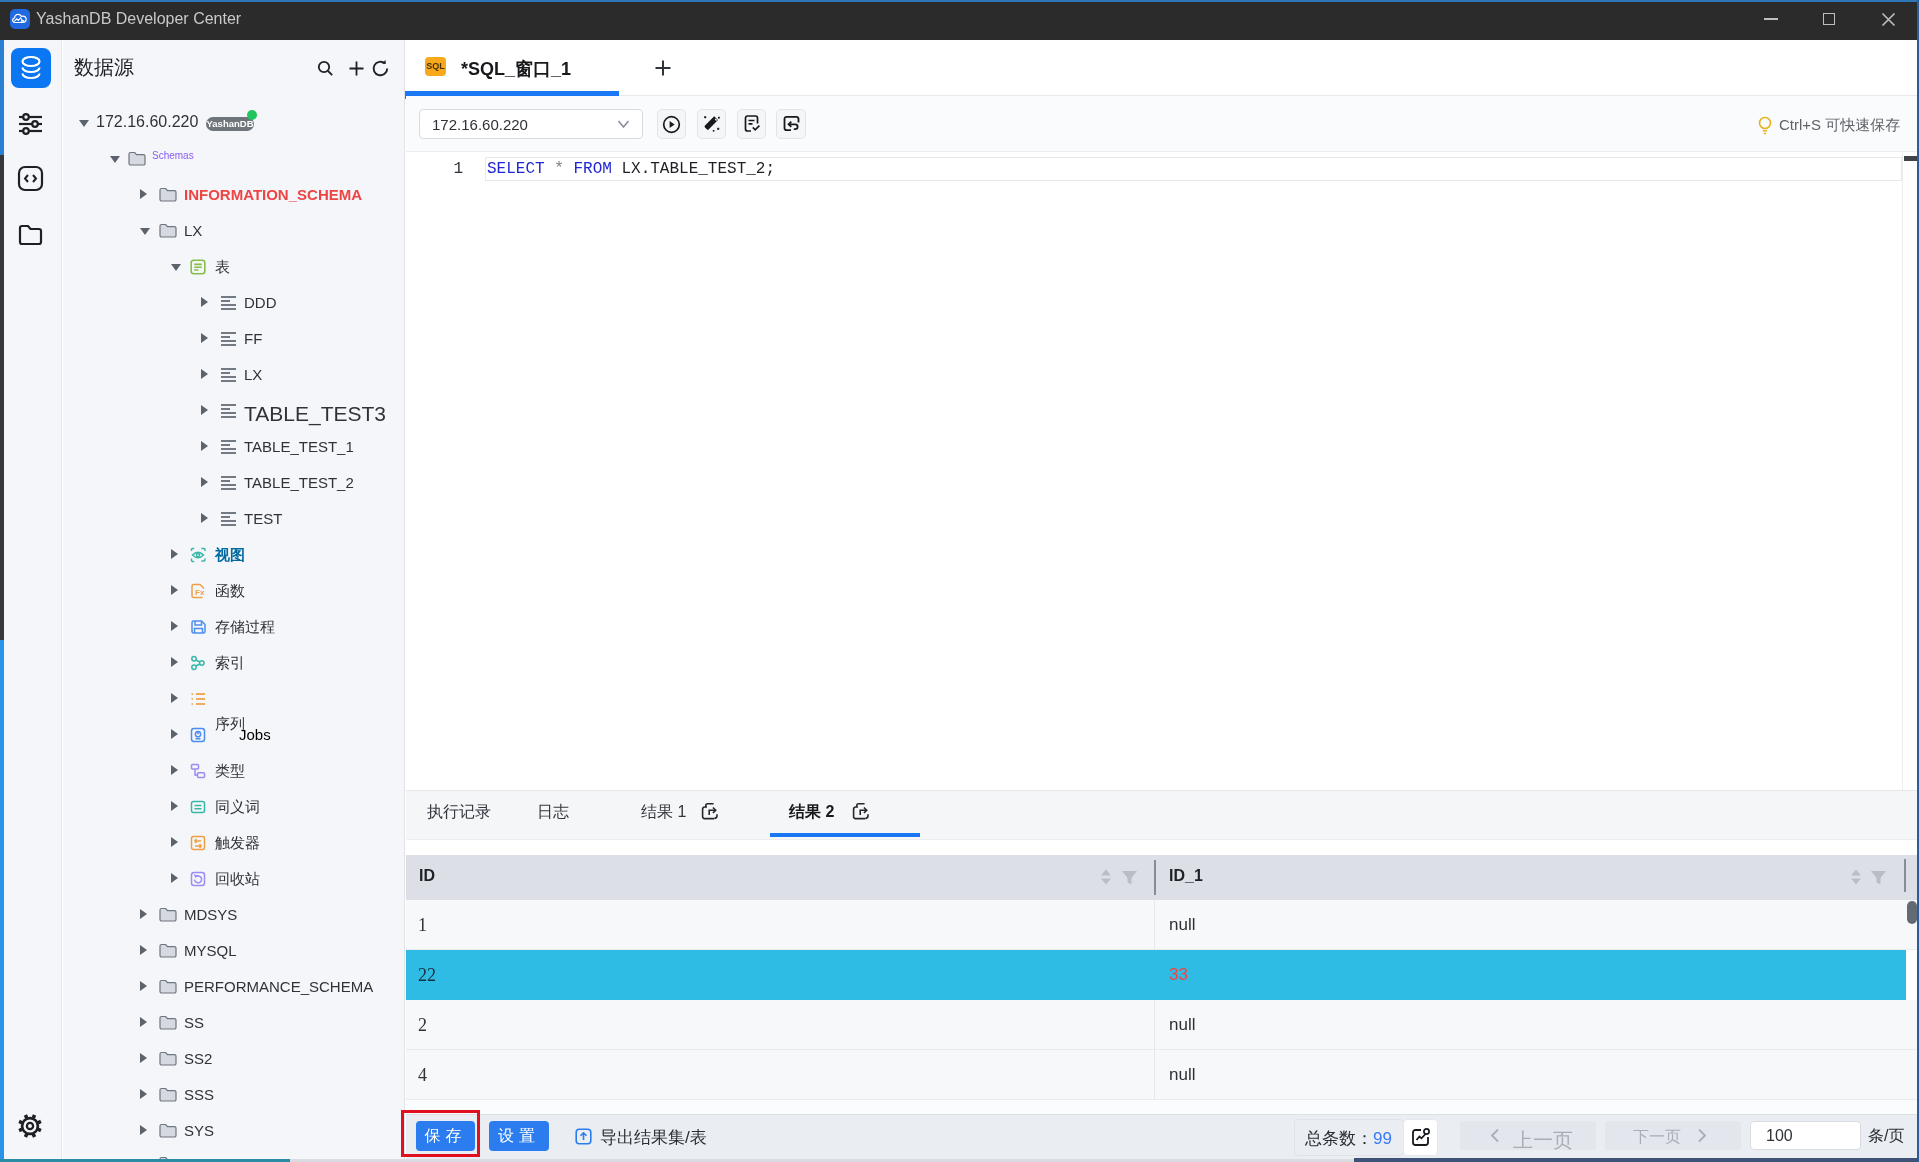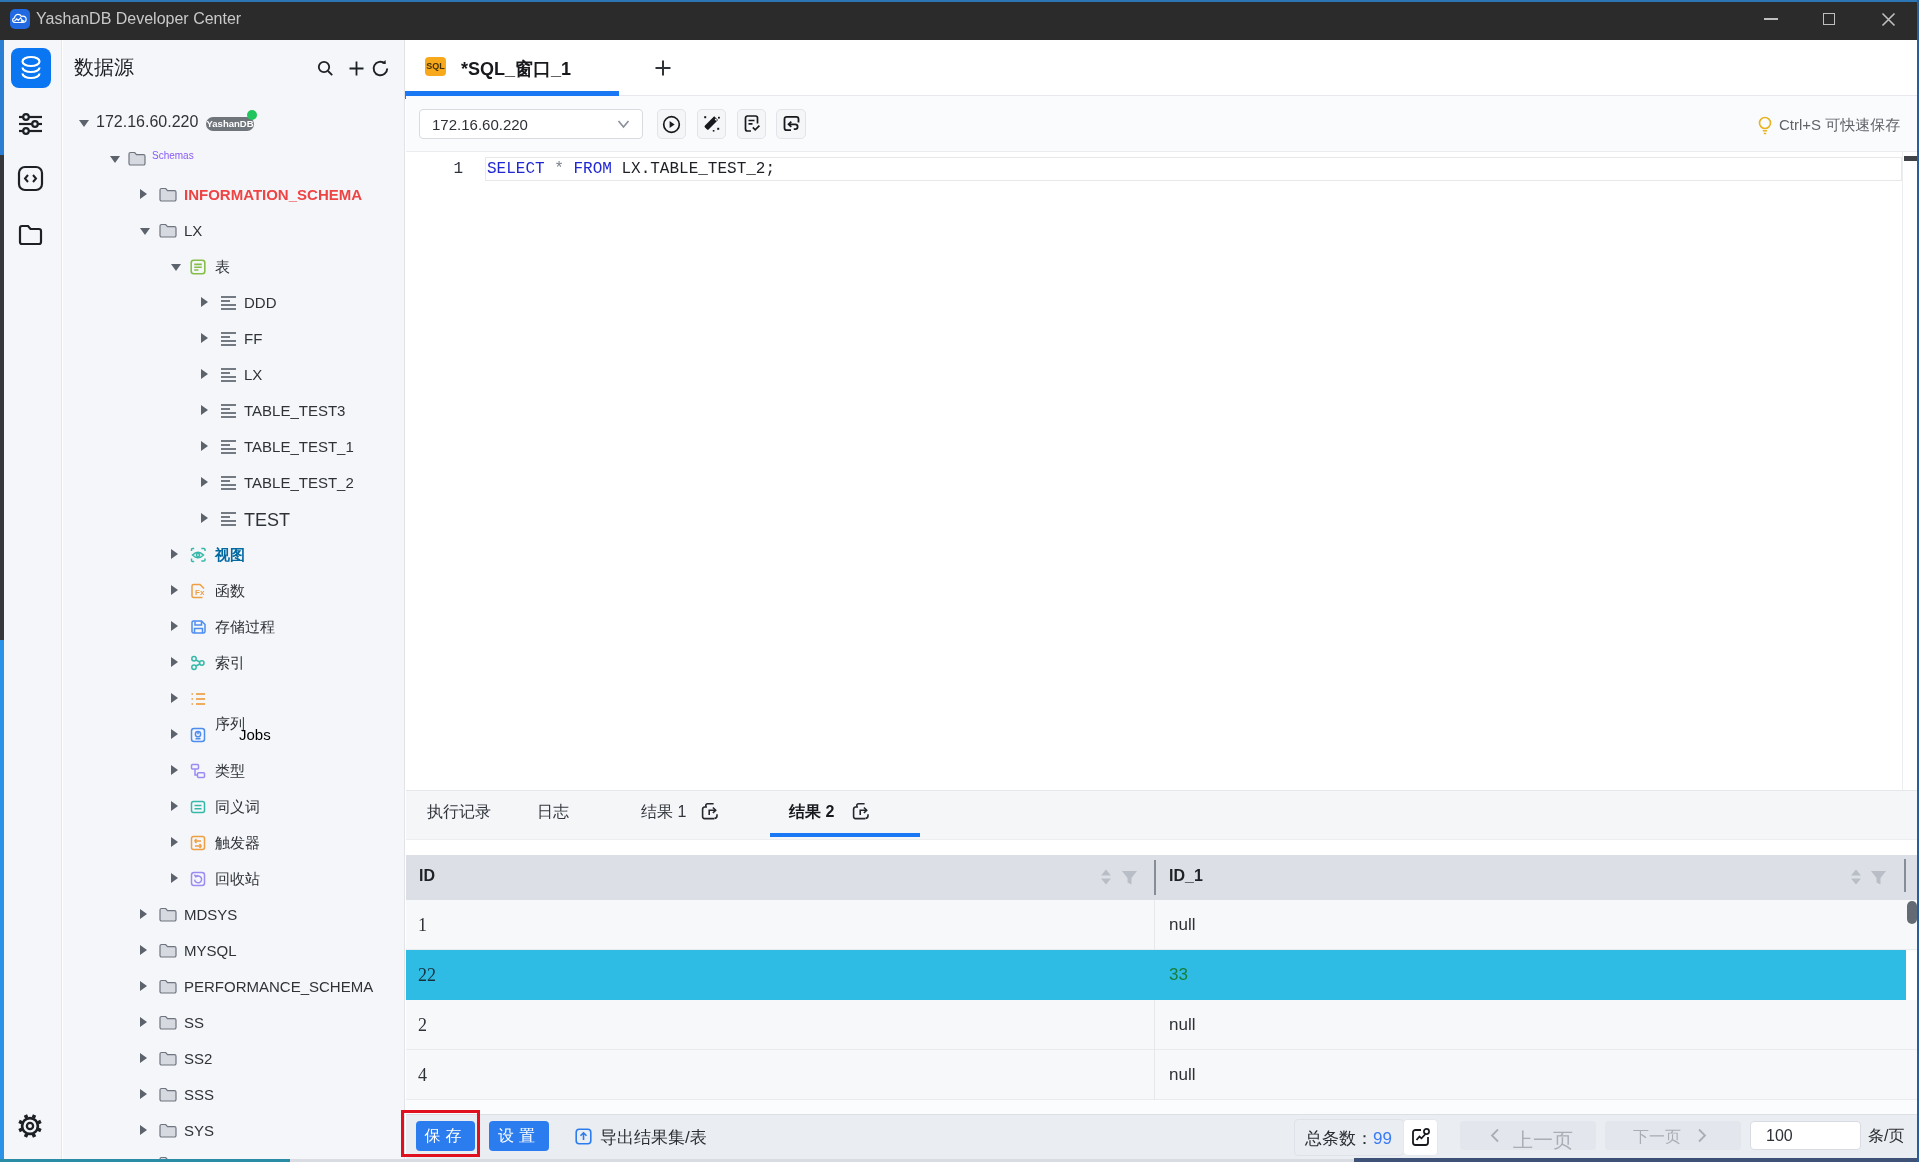--- a/index.html
+++ b/index.html
@@ -137,21 +137,21 @@
 <div class="abs" style="left:244px;top:366px;font-size:15px;color:#2f3338;font-weight:400;white-space:nowrap;">LX</div>
 <div class="abs" style="left:201px;top:405px;width:0;height:0;border-top:5.5px solid transparent;border-bottom:5.5px solid transparent;border-left:7px solid #5c636c;"></div>
 <svg class="abs" style="left:220px;top:403px;" width="17" height="15" viewBox="0 0 17 15">
     <g stroke="#5d646e" stroke-width="1.7">
       <line x1="1" y1="2" x2="16" y2="2"></line>
       <line x1="1" y1="6" x2="10" y2="6"></line>
       <line x1="1" y1="10" x2="16" y2="10"></line>
       <line x1="1" y1="14" x2="16" y2="14"></line>
     </g>
   </svg>
-<div class="abs" style="left:244px;top:402px;font-size:15px;color:#2f3338;font-weight:400;white-space:nowrap;">TABLE_TEST3</div>
+<div class="abs" style="left:244px;top:402px;font-size:21px;color:#2f3338;font-weight:400;white-space:nowrap;">TABLE_TEST3</div>
 <div class="abs" style="left:201px;top:441px;width:0;height:0;border-top:5.5px solid transparent;border-bottom:5.5px solid transparent;border-left:7px solid #5c636c;"></div>
 <svg class="abs" style="left:220px;top:439px;" width="17" height="15" viewBox="0 0 17 15">
     <g stroke="#5d646e" stroke-width="1.7">
       <line x1="1" y1="2" x2="16" y2="2"></line>
       <line x1="1" y1="6" x2="10" y2="6"></line>
       <line x1="1" y1="10" x2="16" y2="10"></line>
       <line x1="1" y1="14" x2="16" y2="14"></line>
     </g>
   </svg>
 <div class="abs" style="left:244px;top:438px;font-size:15px;color:#2f3338;font-weight:400;white-space:nowrap;">TABLE_TEST_1</div>
@@ -167,21 +167,21 @@
 <div class="abs" style="left:244px;top:474px;font-size:15px;color:#2f3338;font-weight:400;white-space:nowrap;">TABLE_TEST_2</div>
 <div class="abs" style="left:201px;top:513px;width:0;height:0;border-top:5.5px solid transparent;border-bottom:5.5px solid transparent;border-left:7px solid #5c636c;"></div>
 <svg class="abs" style="left:220px;top:511px;" width="17" height="15" viewBox="0 0 17 15">
     <g stroke="#5d646e" stroke-width="1.7">
       <line x1="1" y1="2" x2="16" y2="2"></line>
       <line x1="1" y1="6" x2="10" y2="6"></line>
       <line x1="1" y1="10" x2="16" y2="10"></line>
       <line x1="1" y1="14" x2="16" y2="14"></line>
     </g>
   </svg>
-<div class="abs" style="left:244px;top:510px;font-size:18px;color:#2f3338;font-weight:400;white-space:nowrap;">TEST</div>
+<div class="abs" style="left:244px;top:510px;font-size:15px;color:#2f3338;font-weight:400;white-space:nowrap;">TEST</div>
 <div class="abs" style="left:171px;top:549px;width:0;height:0;border-top:5.5px solid transparent;border-bottom:5.5px solid transparent;border-left:7px solid #5c636c;"></div>
 <svg class="abs" style="left:190px;top:547px;" width="16" height="16" viewBox="0 0 16 16">
     <g fill="none" stroke="#36b8a8" stroke-width="1.5">
       <path d="M1.5 4 V2.5 a1 1 0 0 1 1-1 H4.2 M11.3 1.5 H14 a1 1 0 0 1 1 1 V4 M15 11.5 V13 a1 1 0 0 1-1 1 h-2.7 M4.2 14.5 H2.5 a1 1 0 0 1-1-1 V11.5"></path>
       <path d="M2.5 8 q5.5-5.5 11 0 q-5.5 5.5-11 0 Z"></path>
       <circle cx="8" cy="8" r="1.6"></circle>
     </g>
   </svg>
 <div class="abs" style="left:215px;top:546px;font-size:15px;color:#0369a1;font-weight:700;white-space:nowrap;">视图</div>
 <div class="abs" style="left:171px;top:585px;width:0;height:0;border-top:5.5px solid transparent;border-bottom:5.5px solid transparent;border-left:7px solid #5c636c;"></div>
@@ -409,21 +409,21 @@
     <path d="M1 1 H16 L10.5 8 V14.5 L6.5 12.5 V8 Z" fill="#b9bdc5"></path>
   </svg>
 <div class="abs" style="left:1154px;top:860px;width:1.5px;height:35px;background:#868d97;"></div>
 <div class="abs" style="left:1904px;top:859px;width:1.5px;height:33px;background:#868d97;"></div>
 <div class="abs" style="left:406px;top:900px;width:1513px;height:50px;background:#f6f8fa;border-bottom:1px solid #e9ebef;"></div>
 <div class="abs" style="left:1154px;top:900px;width:1px;height:50px;background:#e6e8ec;"></div>
 <div class="abs" style="left:418px;top:915px;font-size:18px;color:#2e3237;font-family:'Liberation Serif',serif;">1</div>
 <div class="abs" style="left:1169px;top:915px;font-size:17px;color:#2e3237;">null</div>
 <div class="abs" style="left:406px;top:950px;width:1500px;height:50px;background:#2fbce4;"></div>
 <div class="abs" style="left:418px;top:965px;font-size:18px;color:#16313c;font-family:'Liberation Serif',serif;">22</div>
-<div class="abs" style="left:1169px;top:965px;font-size:17px;color:#15803d;">33</div>
+<div class="abs" style="left:1169px;top:965px;font-size:17px;color:#ef4444;">33</div>
 <div class="abs" style="left:406px;top:1000px;width:1513px;height:50px;background:#f6f8fa;border-bottom:1px solid #e9ebef;"></div>
 <div class="abs" style="left:1154px;top:1000px;width:1px;height:50px;background:#e6e8ec;"></div>
 <div class="abs" style="left:418px;top:1015px;font-size:18px;color:#2e3237;font-family:'Liberation Serif',serif;">2</div>
 <div class="abs" style="left:1169px;top:1015px;font-size:17px;color:#2e3237;">null</div>
 <div class="abs" style="left:406px;top:1050px;width:1513px;height:50px;background:#f6f8fa;border-bottom:1px solid #e9ebef;"></div>
 <div class="abs" style="left:1154px;top:1050px;width:1px;height:50px;background:#e6e8ec;"></div>
 <div class="abs" style="left:418px;top:1065px;font-size:18px;color:#2e3237;font-family:'Liberation Serif',serif;">4</div>
 <div class="abs" style="left:1169px;top:1065px;font-size:17px;color:#2e3237;">null</div>
 <div class="abs" style="left:406px;top:1100px;width:1513px;height:14px;background:#fbfcfd;"></div>
 <div class="abs" style="left:1907px;top:901px;width:10px;height:23px;border-radius:5px;background:#636a74;"></div>

